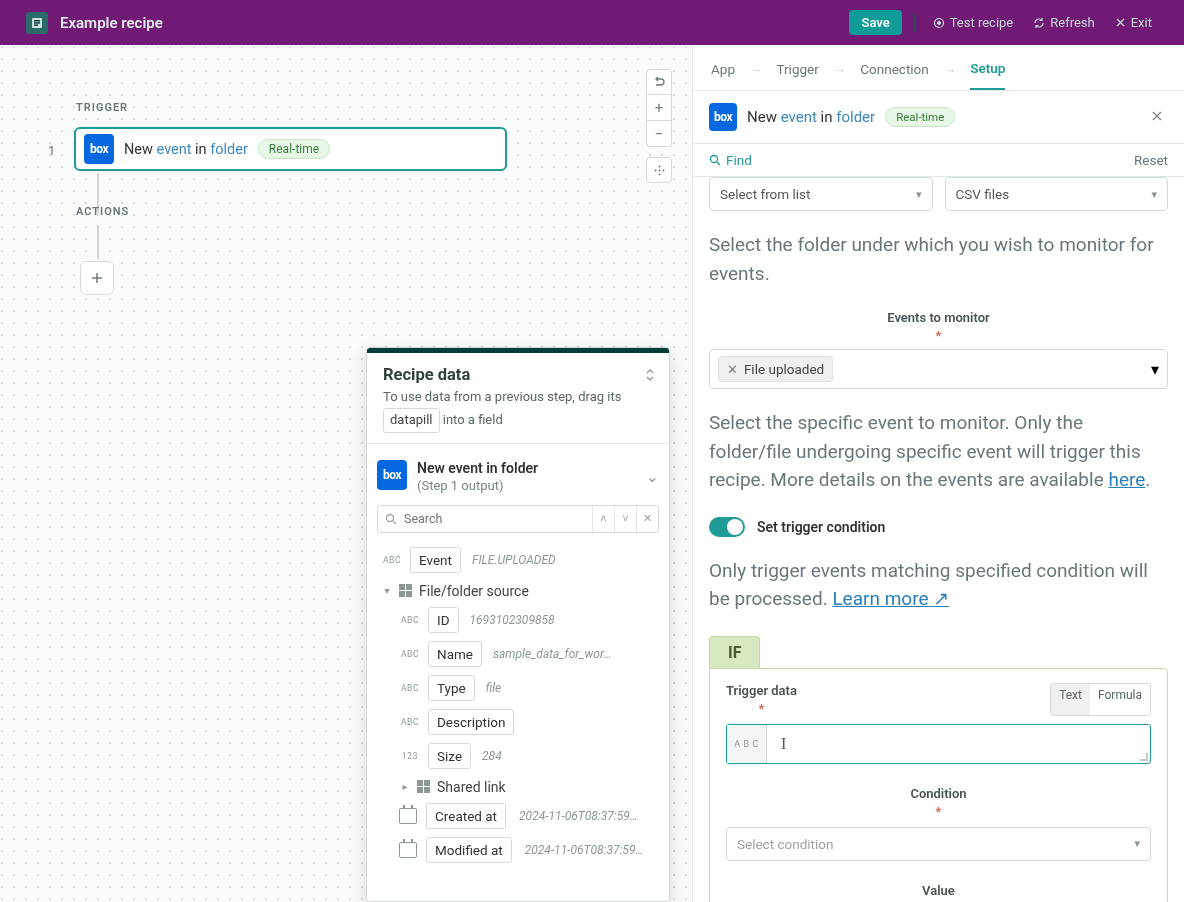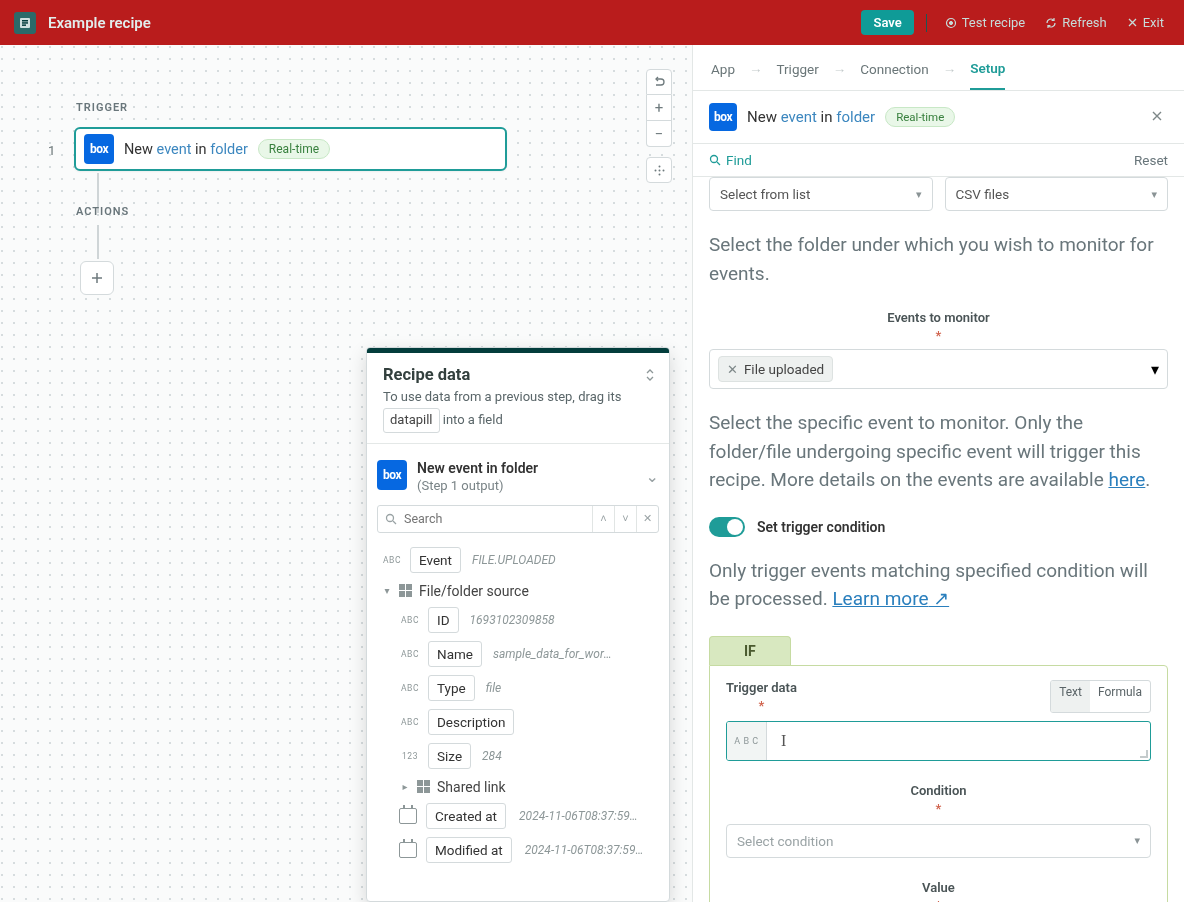--- a/index.html
+++ b/index.html
@@ -1,19 +1,19 @@
 <!DOCTYPE html>
 <html><head>
 <meta charset="utf-8">
 <style>
   * { box-sizing: border-box; margin: 0; padding: 0; font-family: -apple-system, BlinkMacSystemFont, "Segoe UI", Roboto, Helvetica, Arial, sans-serif; }
   body { background: #f5f7f8; width: 1184px; height: 902px; overflow: hidden; position: relative; }
 
   
-  .topbar { height: 45px; background: #b91c1c; display: flex; align-items: center; padding: 0 14px; color: #d9e3e2; }
+  .topbar { height: 45px; background: #701a75; display: flex; align-items: center; padding: 0 26px; color: #d9e3e2; }
   .app-mark { width: 22px; height: 22px; background: #2b6a69; border-radius: 3px; display:flex; align-items:center; justify-content:center; margin-right: 12px; }
   .app-mark svg { fill: #cfe0df; }
   .title { font-size: 15px; font-weight: 600; color: #e2edec; }
   .tab-switch { margin-left: auto; position: absolute; left: 50%; transform: translateX(-50%); display:flex; background:#022f2e; border:1px solid #063f3d; border-radius: 999px; overflow:hidden; height: 26px; }
   .tab-switch div { padding: 0 26px; font-size: 11px; font-weight:700; letter-spacing:.5px; display:flex; align-items:center; color:#9bb7b5; cursor:pointer; }
   .tab-switch .active { background:#0d5b58; color:#fff; border-radius:999px; }
   .top-actions { margin-left:auto; display:flex; align-items:center; gap: 8px; }
   .save-btn { background:#0f9b97; color:#fff; border:none; border-radius:4px; padding:5px 12px; font-size:13px; font-weight:600; cursor:pointer; }
   .sep { width:1px; height:18px; background:#1e5553; margin:0 4px; }
   .ghost-btn { background:transparent; border:none; color:#c7dbd9; font-size:13px; display:flex; align-items:center; gap:5px; cursor:pointer; padding:4px 6px; }
@@ -104,21 +104,21 @@
   .multi { margin-top:6px; min-height:40px; border:1px solid #d4dadc; border-radius:4px; background:#fff; display:flex; align-items:center; padding:5px 8px; justify-content:space-between; cursor:pointer;}
   .chip { display:inline-flex; align-items:center; gap:6px; background:#eef1f0; border:1px solid #dde2e1; border-radius:4px; padding:4px 8px; font-size:13.5px; color:#444; }
   .chip .x { color:#7d8788; cursor:pointer; font-size:13px; }
 
   .toggle-row { margin-top:22px; display:flex; align-items:center; gap:12px; }
   .switch { width:36px; height:20px; background:#1f9c98; border-radius:999px; position:relative; cursor:pointer; }
   .switch::after { content:""; position:absolute; right:2px; top:2px; width:16px; height:16px; background:#fff; border-radius:50%; }
   .toggle-row .lbl { font-size:14px; font-weight:600; color:#333; }
 
   .if-tab { margin-top:22px; }
-  .if-tab .tab { display:inline-block; background:#d8e8c0; border:1px solid #c6dba2; border-bottom:none; border-radius:4px 4px 0 0; padding:6px 34px; font-size:14px; font-weight:700; color:#4a5a2e; }
+  .if-tab .tab { display:inline-block; background:#d8e8c0; border:1px solid #c6dba2; border-bottom:none; border-radius:4px 4px 0 0; padding:6px 18px; font-size:16px; font-weight:700; color:#4a5a2e; }
   .cond-box { border:1px solid #c6dba2; border-radius:0 4px 4px 4px; background:#fff; padding:14px 16px 16px; }
   .cond-box .row-hd { display:flex; justify-content:space-between; }
   .cond-box .seg { display:flex; border:1px solid #d4dadc; border-radius:3px; overflow:hidden; font-size:12px; }
   .cond-box .seg div { padding:4px 8px; color:#5a6467; cursor:pointer; }
   .cond-box .seg .act { background:#eef1f0; }
   .input-combo { margin-top:8px; display:flex; border:1.5px solid #1f9c98; border-radius:3px; height:40px; overflow:hidden; background:#fff; position:relative;}
   .input-combo .pre { width:40px; background:#f2f5f4; border-right:1px solid #d4dadc; display:flex; align-items:center; justify-content:center; font-size:9px; letter-spacing:.5px; color:#8d9798; }
   .input-combo .txt { flex:1; position:relative; }
   .cursor-i { position:absolute; left:14px; top:50%; transform:translateY(-50%); font-family: Georgia, serif; font-size:16px; color:#555; }
   .input-combo .rsz { position:absolute; right:2px; bottom:2px; width:8px; height:8px; border-right:2px solid #c4cbcc; border-bottom:2px solid #c4cbcc; }

